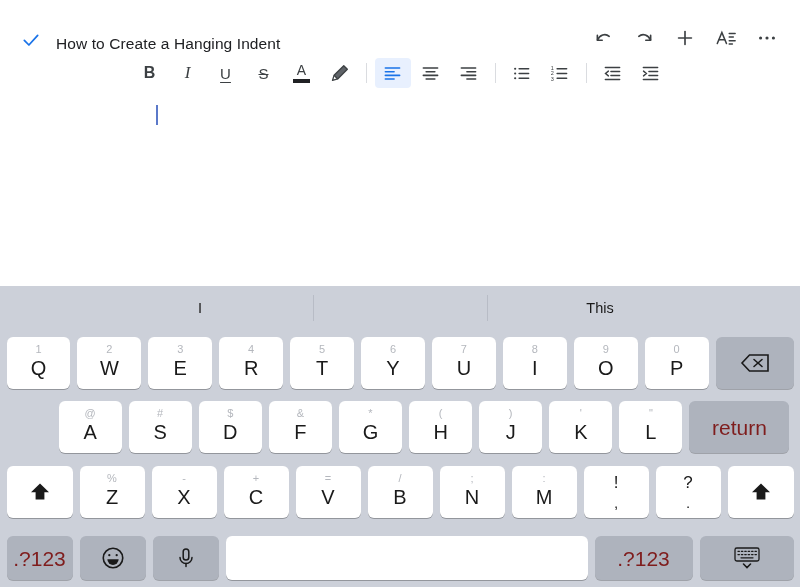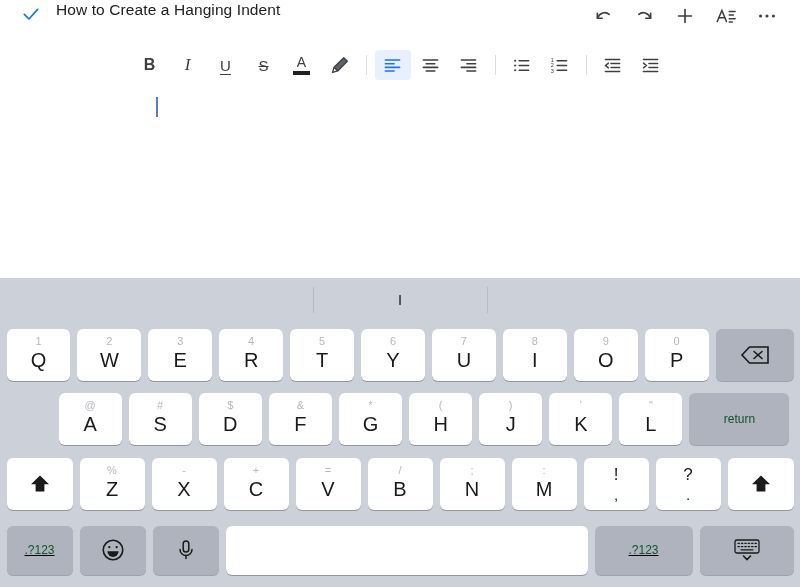--- a/index.html
+++ b/index.html
@@ -12,23 +12,24 @@
     overflow: hidden;
     background: #ffffff;
     font-family: "Liberation Sans", sans-serif;
     -webkit-font-smoothing: antialiased;
   }
 
   
   .doc-header {
     height: 46px;
     display: flex;
-    align-items: flex-start;
+    align-items: flex-end;
     padding: 1px 18px;
     box-sizing: border-box;
+    margin-top: 8px;
   }
   .check-icon {
     width: 26px;
     height: 26px;
     display: flex;
     align-items: center;
     justify-content: center;
     flex: 0 0 auto;
     margin-right: 8px;
   }
@@ -168,42 +169,42 @@
     color: #1a1a1a;
     line-height: 1;
     margin-top: 9px;
     font-weight: 400;
   }
   .key.grey {
     background: #aeb3bd;
     box-shadow: 0 1px 0.5px rgba(0,0,0,0.22);
   }
   .key-wide-label {
-    font-size: 12px;
-    color: #14532d;
+    font-size: 21px;
+    color: #7f1d1d;
     line-height: 1;
   }
 
   
   .r2-pad-left { flex: 0 0 52px; }
   .r2-pad-right { flex: 0 0 4px; }
 
   .key.backspace { flex: 0 0 78px; }
   .key.return { flex: 0 0 100px; }
   .key.shift-l { flex: 0 0 66px; }
   .key.shift-r { flex: 0 0 66px; }
 
   
   .key.num123-l { flex: 0 0 66px; }
   .key.emoji { flex: 0 0 66px; }
   .key.mic { flex: 0 0 66px; }
   .key.space { flex: 1 1 auto; background: #ffffff; }
   .key.num123-r { flex: 0 0 98px; }
   .key.hidekb { flex: 0 0 94px; }
-  .krow.r4 .key { height: 49px; text-decoration: underline; }
+  .krow.r4 .key { height: 44px; }
 
   .dual {
     display: flex;
     flex-direction: column;
     align-items: center;
     justify-content: center;
     line-height: 1;
   }
   .dual .top { font-size: 17px; color: #1a1a1a; margin-bottom: 4px; }
   .dual .bot { font-size: 15px; color: #1a1a1a; }
@@ -404,20 +405,21 @@
 <div class="doc-canvas">
   <div class="text-caret"></div>
 </div>
 
 <div class="keyboard">
 
   <div class="predictive-bar">
     <div class="pred-item">I</div>
     <div class="pred-divider" style="left:313px;"></div>
     <div class="pred-divider" style="left:487px;"></div>
+    <div class="pred-item">This</div>
   </div>
 
   <div class="krow r1">
     <div class="key">
       <span class="key-sub">1</span>
       <span class="key-main">Q</span>
     </div>
     <div class="key">
       <span class="key-sub">2</span>
       <span class="key-main">W</span>

